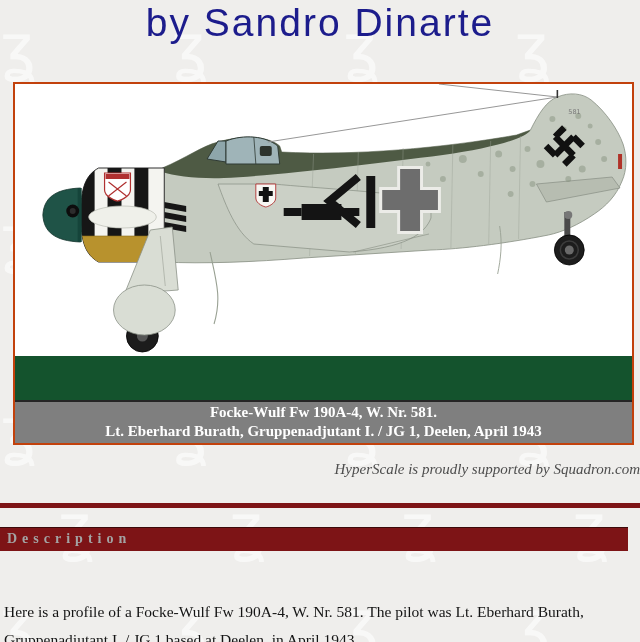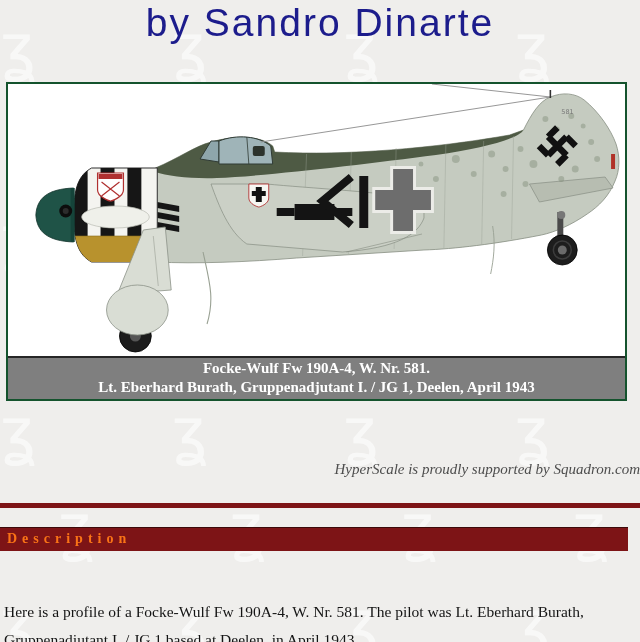--- a/index.html
+++ b/index.html
@@ -15,34 +15,34 @@
   .watermark{position:absolute;inset:0;overflow:hidden;z-index:0;color:#ffffff;opacity:.62;
     font-family:"DejaVu Sans",sans-serif;pointer-events:none;user-select:none;}
   .wm-row{font-size:62px;line-height:96px;letter-spacing:58px;white-space:nowrap;}
 
   .layer{position:absolute;inset:0;z-index:1;}
 
   .byline{position:absolute;top:1px;left:0;width:100%;text-align:center;
     font-family:"Liberation Sans",sans-serif;font-size:39px;font-weight:400;
     letter-spacing:2px;color:var(--title-blue);}
 
-  .frame{position:absolute;top:82px;left:6px;width:617px;border:2px solid #14532d;background:#14532d;}
+  .frame{position:absolute;top:82px;left:13px;width:617px;border:2px solid #c2410c;background:#14532d;}
   .frame svg{display:block;width:617px;height:272px;background:#ffffff;}
   .caption{border-top:2px solid #262626;background:var(--caption-gray);color:#ffffff;
     text-align:center;font-weight:bold;font-size:15px;line-height:19px;padding:1px 0 2px 0;
-    font-family:"Liberation Serif",serif;}
+    font-family:"Liberation Serif",serif;margin-top:44px;}
 
   .sponsor{position:absolute;top:461px;left:0;width:100%;text-align:right;margin:0;
     font-style:italic;font-size:15px;color:#4d4d4d;font-family:"Liberation Serif",serif;}
 
   .rule{position:absolute;top:503px;left:0;width:640px;height:5px;background:var(--maroon);}
 
   .desc-bar{position:absolute;top:527px;left:0;width:628px;height:24px;background:var(--maroon);
     border-top:1px solid #3c0a0a;box-sizing:border-box;}
-  .desc-bar span{display:inline-block;padding:3px 0 0 7px;color:#f97316;font-weight:bold;
+  .desc-bar span{display:inline-block;padding:3px 0 0 7px;color:#a3a3a3;font-weight:bold;
     font-size:14px;letter-spacing:5px;font-family:"Liberation Serif",serif;}
 
   .body-text{position:absolute;top:598px;left:4px;width:632px;margin:0;
     font-size:15.5px;line-height:28px;color:#141414;font-family:"Liberation Serif",serif;}
 </style>
 </head>
 <body>
 
 <div id="page">
   <div class="watermark">

